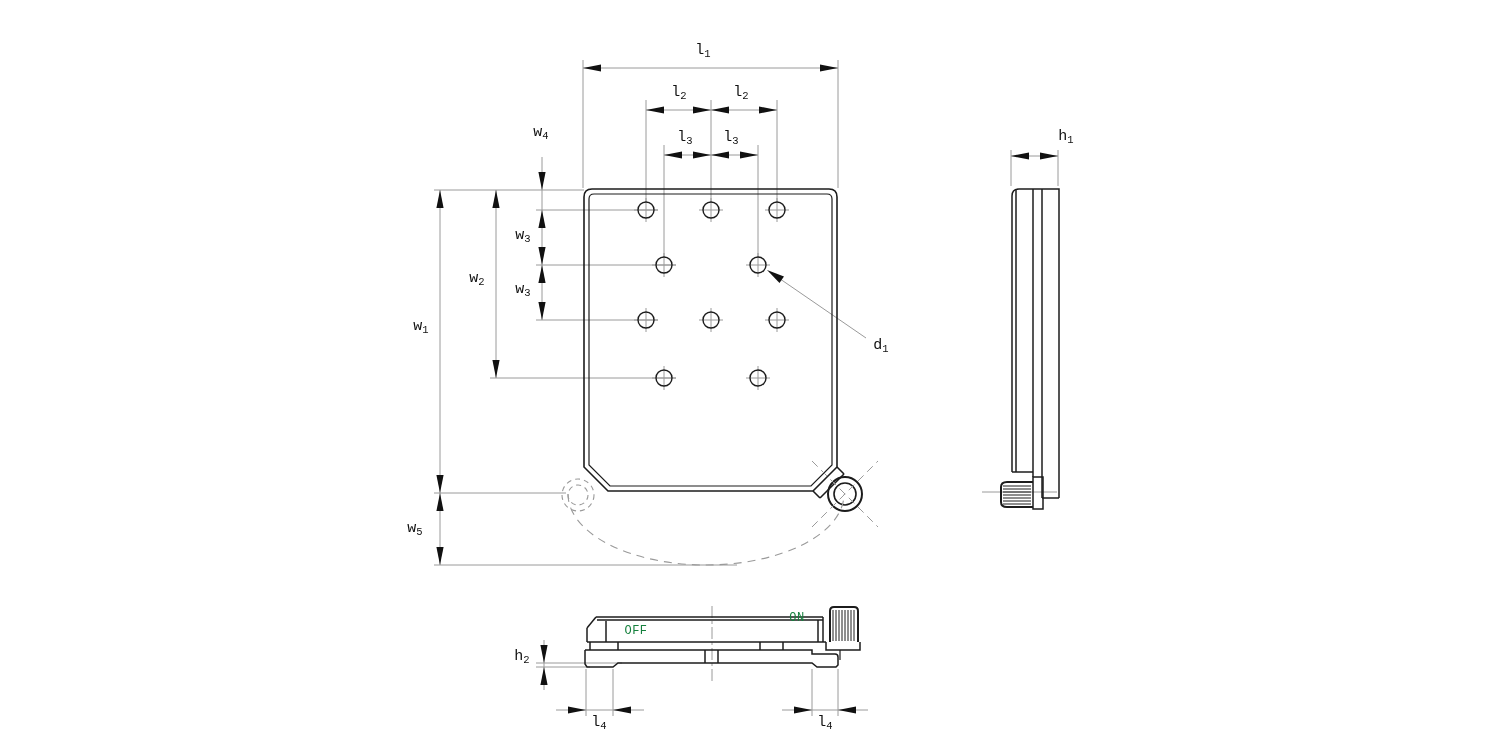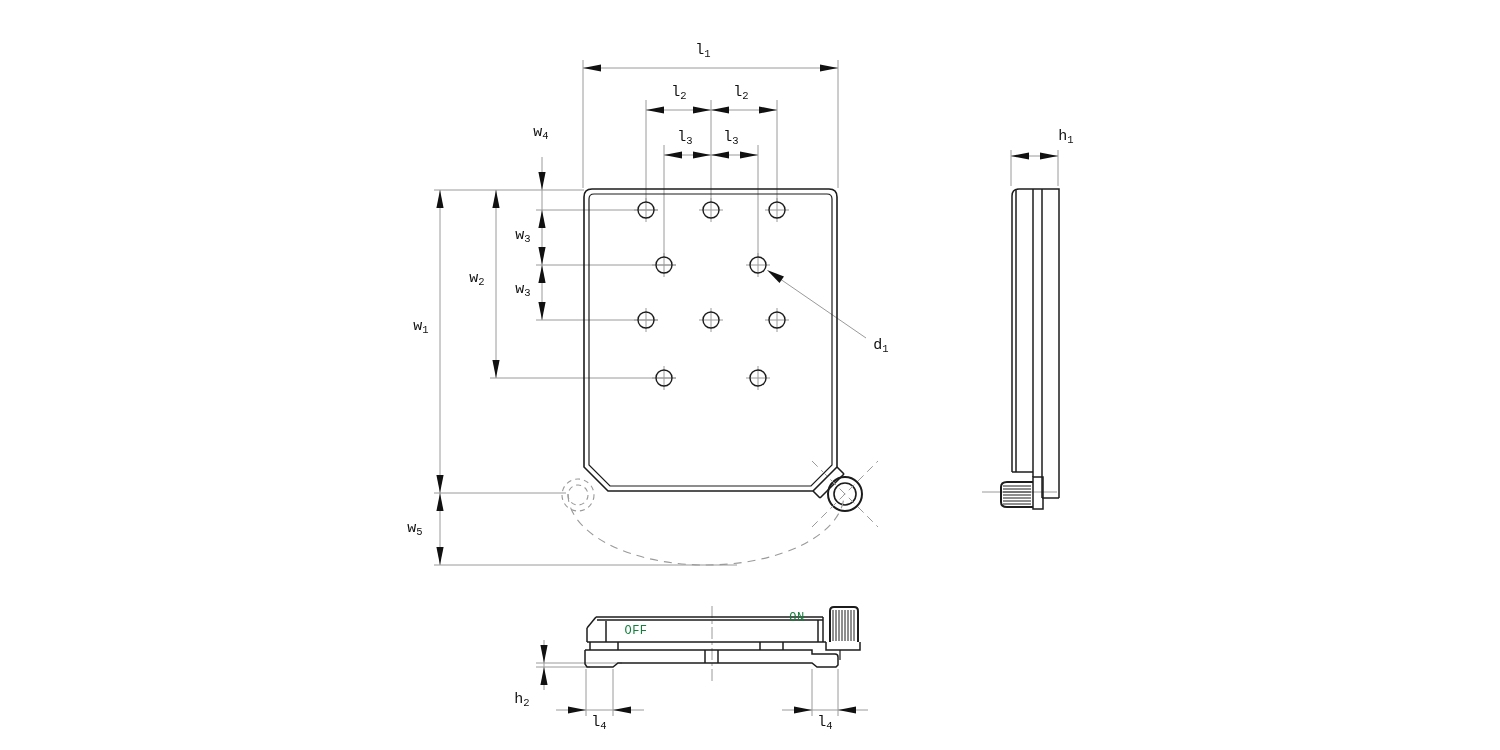--- a/index.html
+++ b/index.html
@@ -272,20 +272,20 @@
   <div class="dim-label" style="left:685px;top:138px"><span>l</span><span class="sub">3</span></div>
   <div class="dim-label" style="left:731px;top:138px"><span>l</span><span class="sub">3</span></div>
   <div class="dim-label" style="left:541px;top:133px"><span>w</span><span class="sub">4</span></div>
   <div class="dim-label" style="left:523px;top:236px"><span>w</span><span class="sub">3</span></div>
   <div class="dim-label" style="left:523px;top:290px"><span>w</span><span class="sub">3</span></div>
   <div class="dim-label" style="left:477px;top:279px"><span>w</span><span class="sub">2</span></div>
   <div class="dim-label" style="left:421px;top:327px"><span>w</span><span class="sub">1</span></div>
   <div class="dim-label" style="left:415px;top:529px"><span>w</span><span class="sub">5</span></div>
   <div class="dim-label" style="left:881px;top:346px"><span>d</span><span class="sub">1</span></div>
   <div class="dim-label" style="left:1066px;top:137px"><span>h</span><span class="sub">1</span></div>
-  <div class="dim-label" style="left:522px;top:700px"><span>h</span><span class="sub">2</span></div>
+  <div class="dim-label" style="left:522px;top:657px"><span>h</span><span class="sub">2</span></div>
   <div class="dim-label" style="left:599px;top:723px"><span>l</span><span class="sub">4</span></div>
   <div class="dim-label" style="left:825px;top:723px"><span>l</span><span class="sub">4</span></div>
 
   <div class="switch-label" style="left:636px;top:631px">OFF</div>
   <div class="switch-label" style="left:797px;top:618px">ON</div>
 
 </div>
 
 </body></html>

